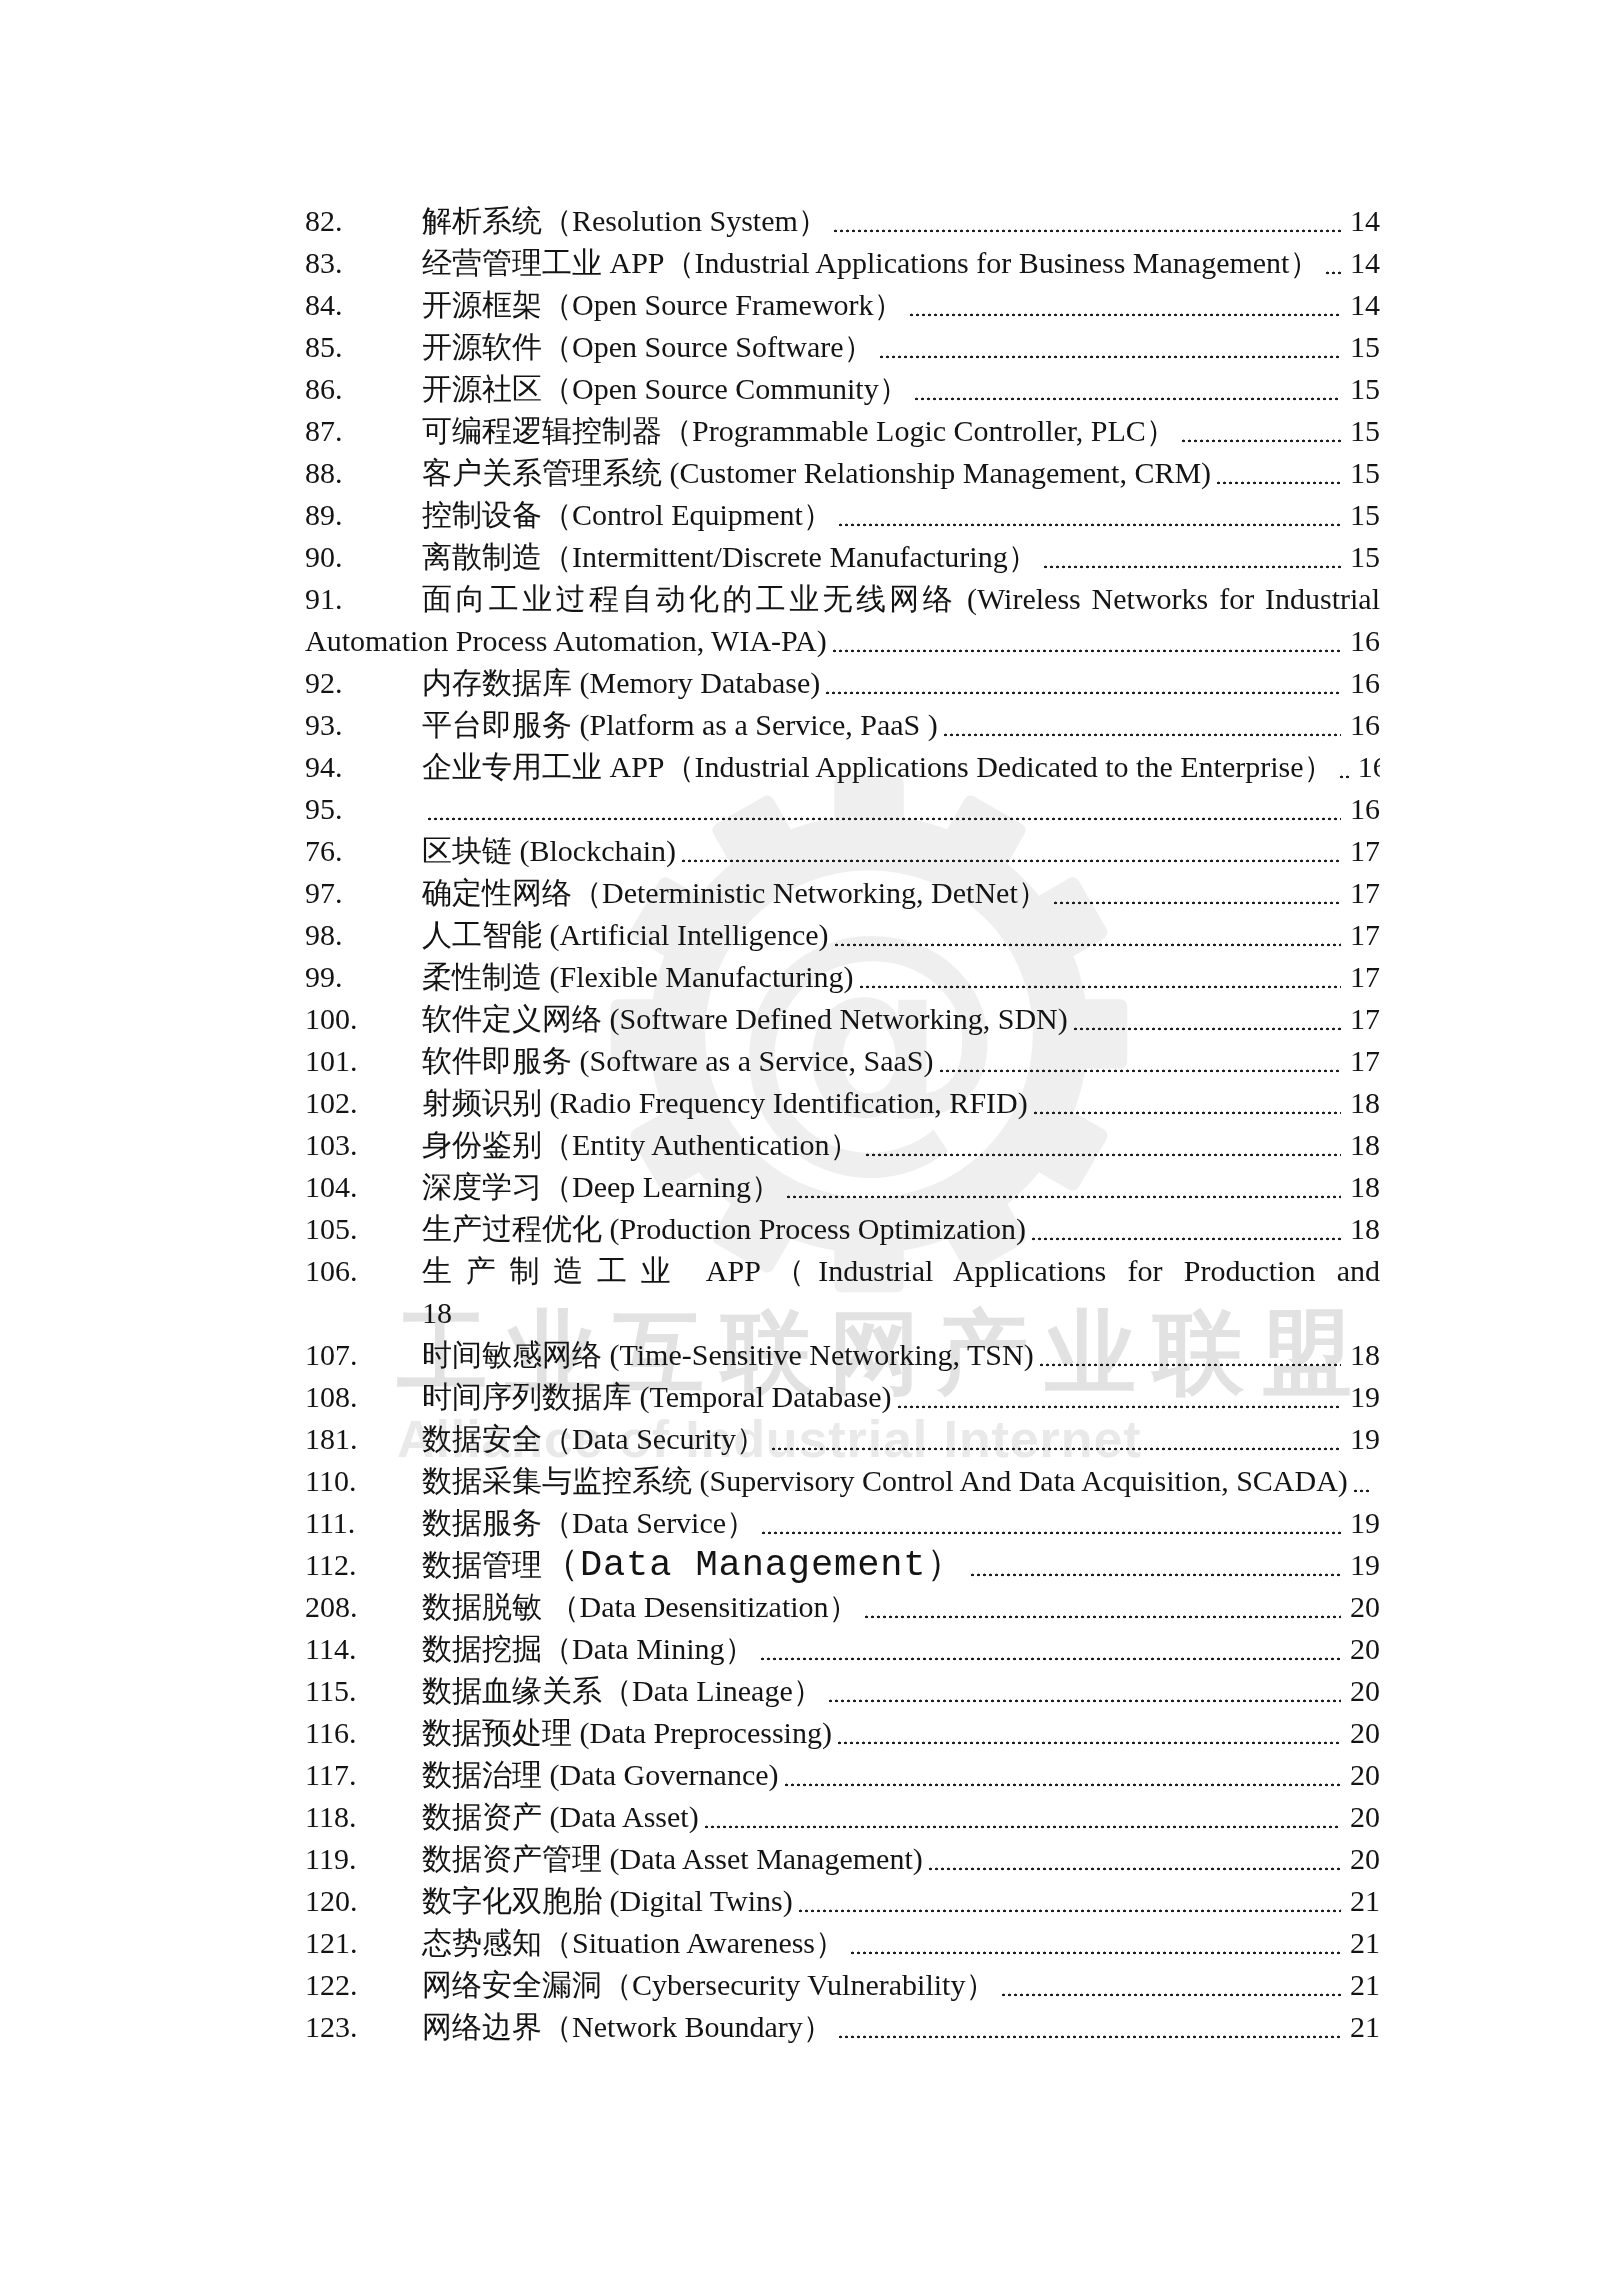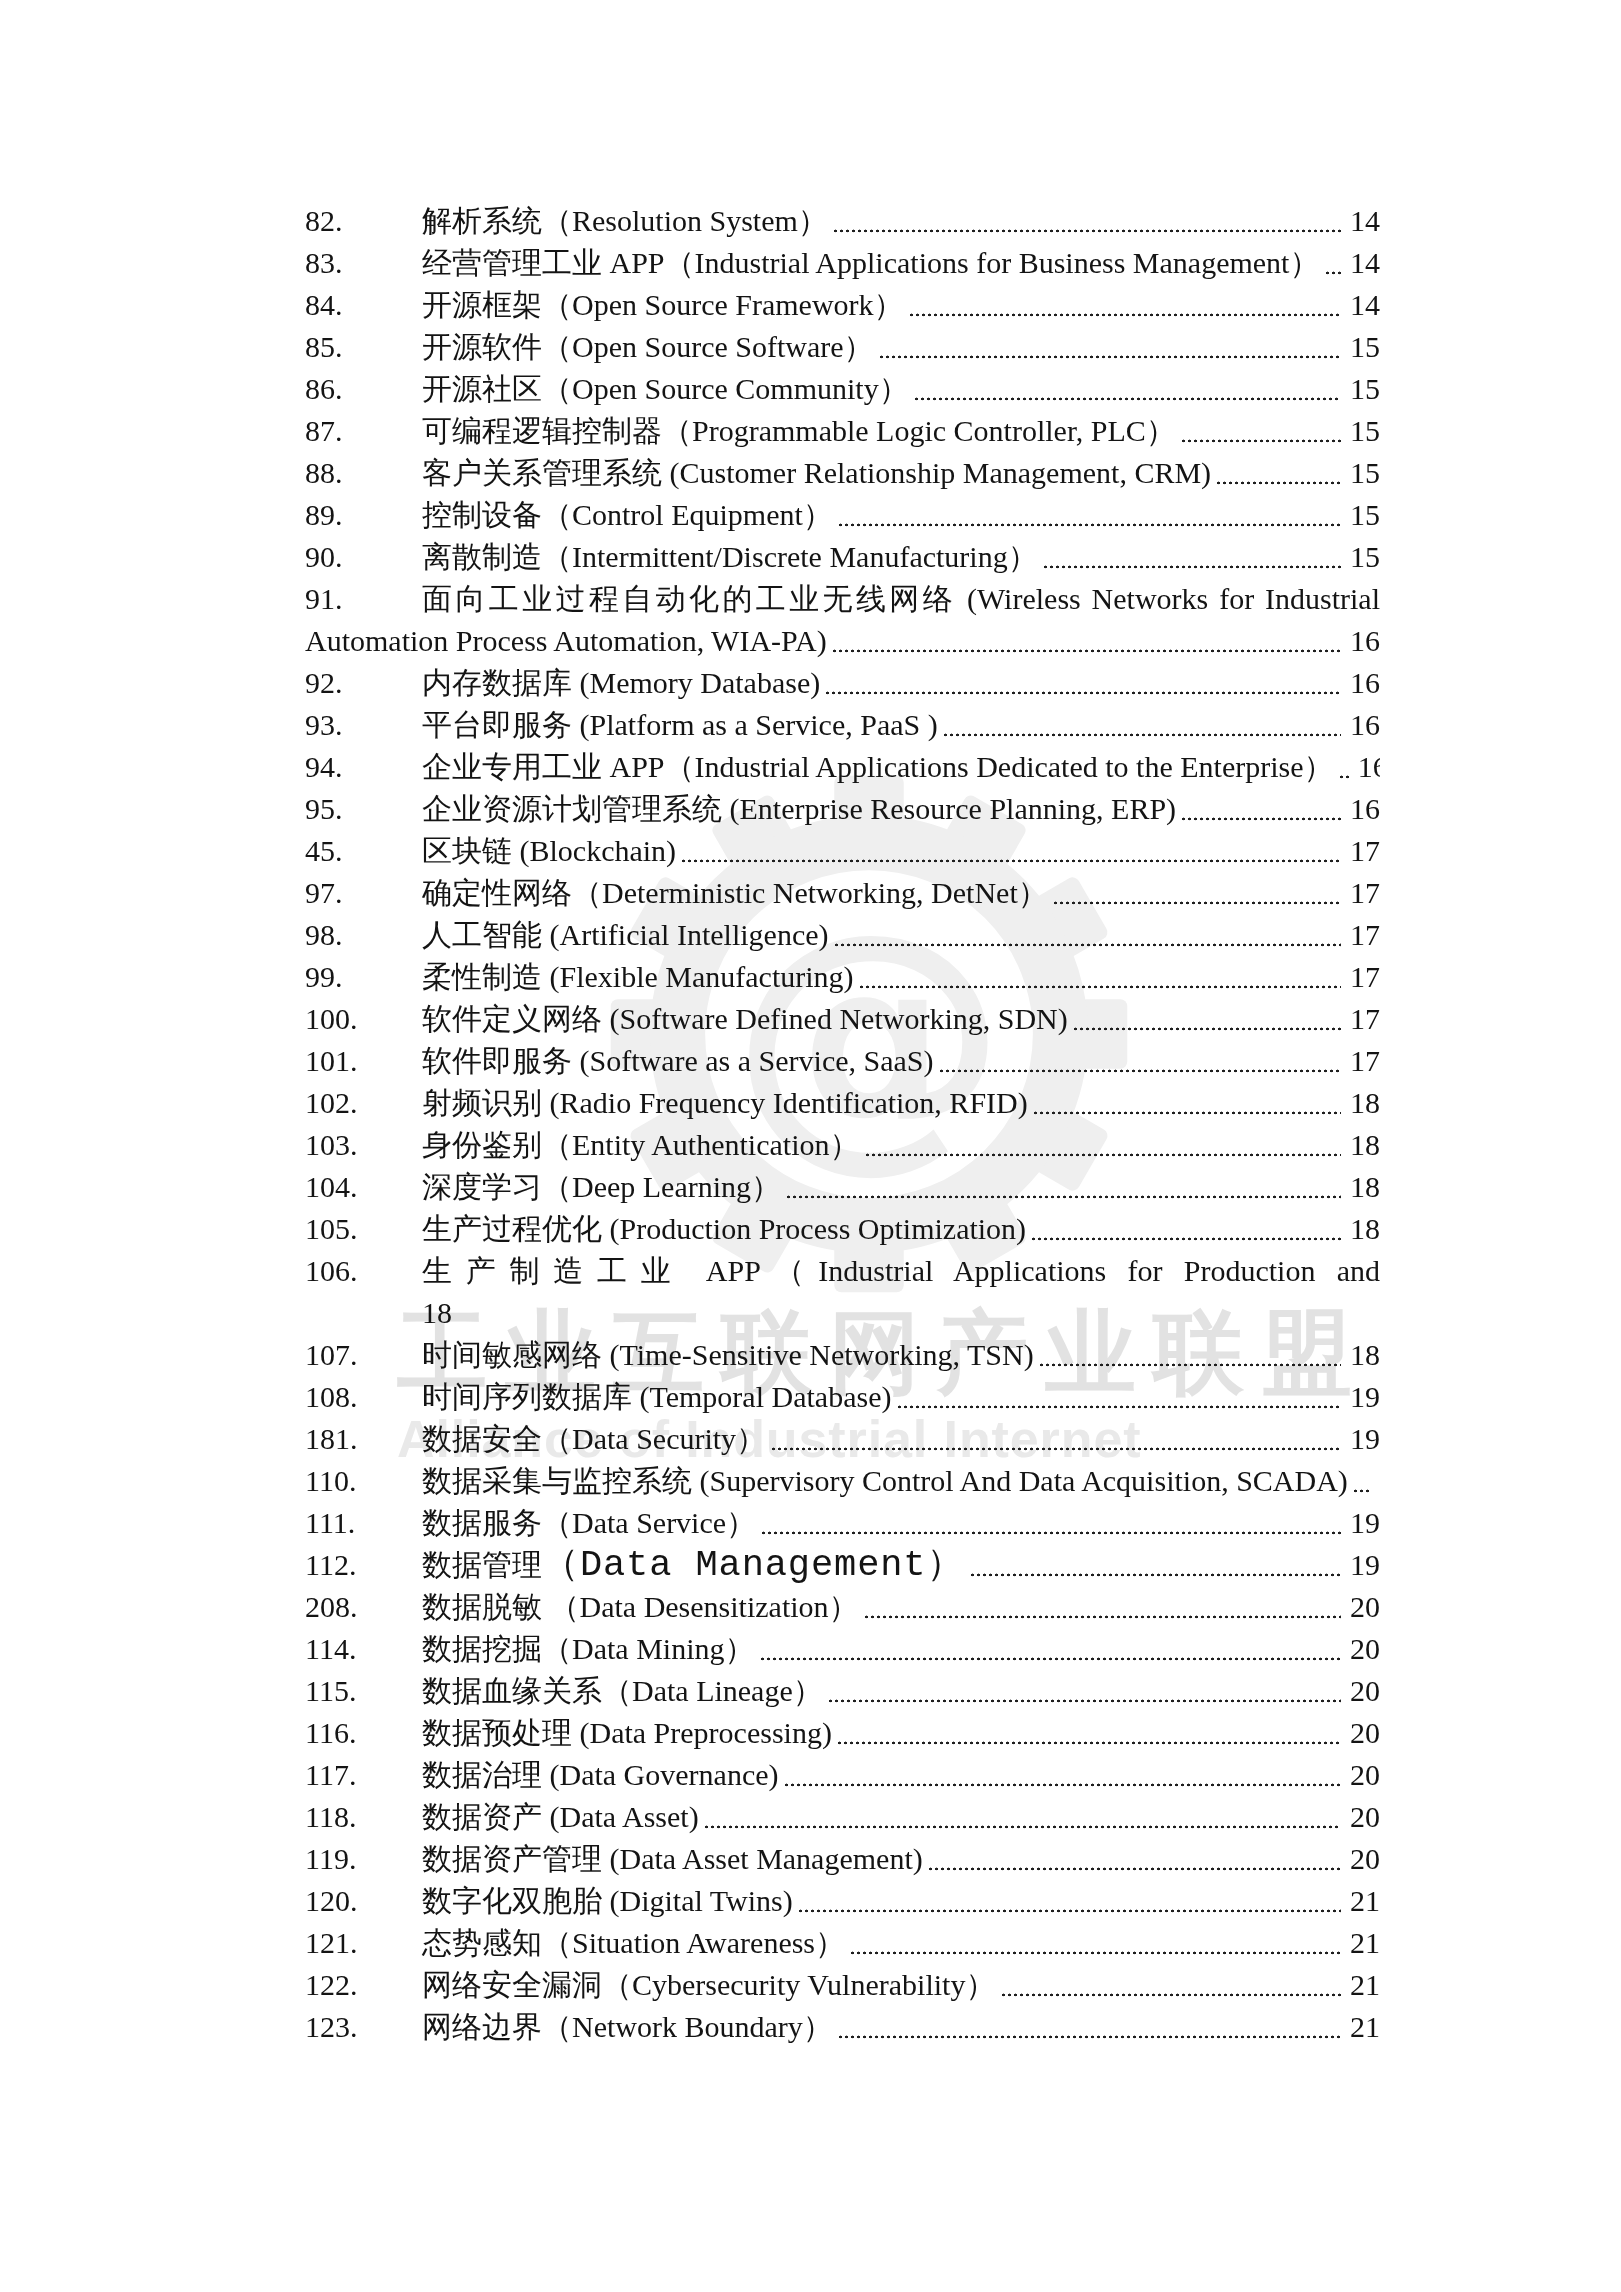--- a/index.html
+++ b/index.html
@@ -189,28 +189,27 @@
   <div class="row">
     <span class="num">94.</span>
     <span class="term">企业专用工业 APP（Industrial Applications Dedicated to the Enterprise）</span>
 
     <span class="dots"></span>
     <span class="pg">16</span>
   </div>
 
   <div class="row">
     <span class="num">95.</span>
-    <span class="term">企业资源计划管理系统 (Enterprise Resource Planning, ERP)</span>
 
     <span class="dots"></span>
     <span class="pg">16</span>
   </div>
 
   <div class="row">
-    <span class="num">45.</span>
+    <span class="num">76.</span>
     <span class="term">区块链 (Blockchain)</span>
 
     <span class="dots"></span>
     <span class="pg">17</span>
   </div>
 
   <div class="row">
     <span class="num">97.</span>
     <span class="term">确定性网络（Deterministic Networking, DetNet）</span>
 

